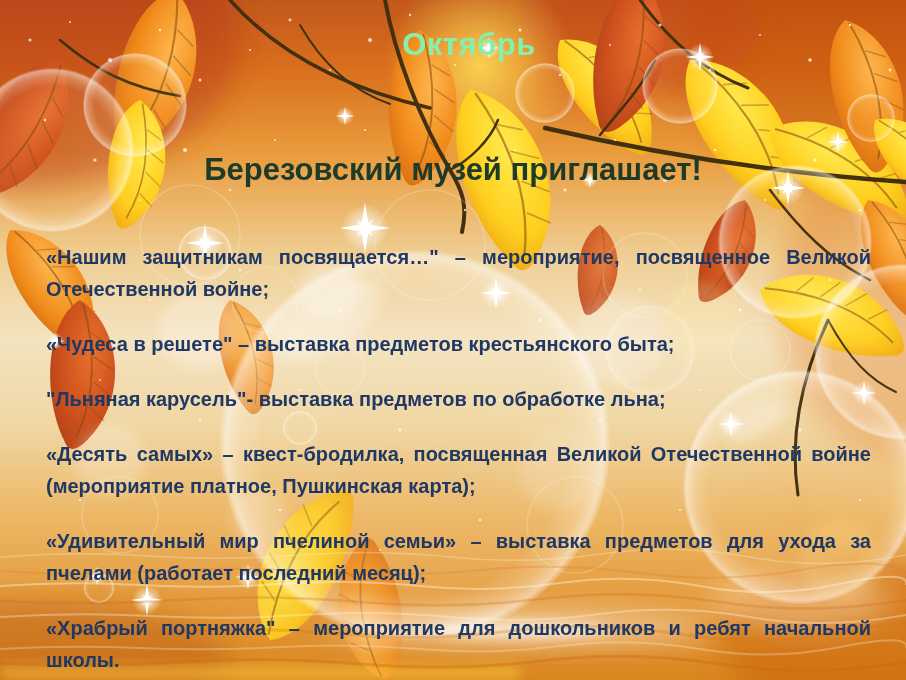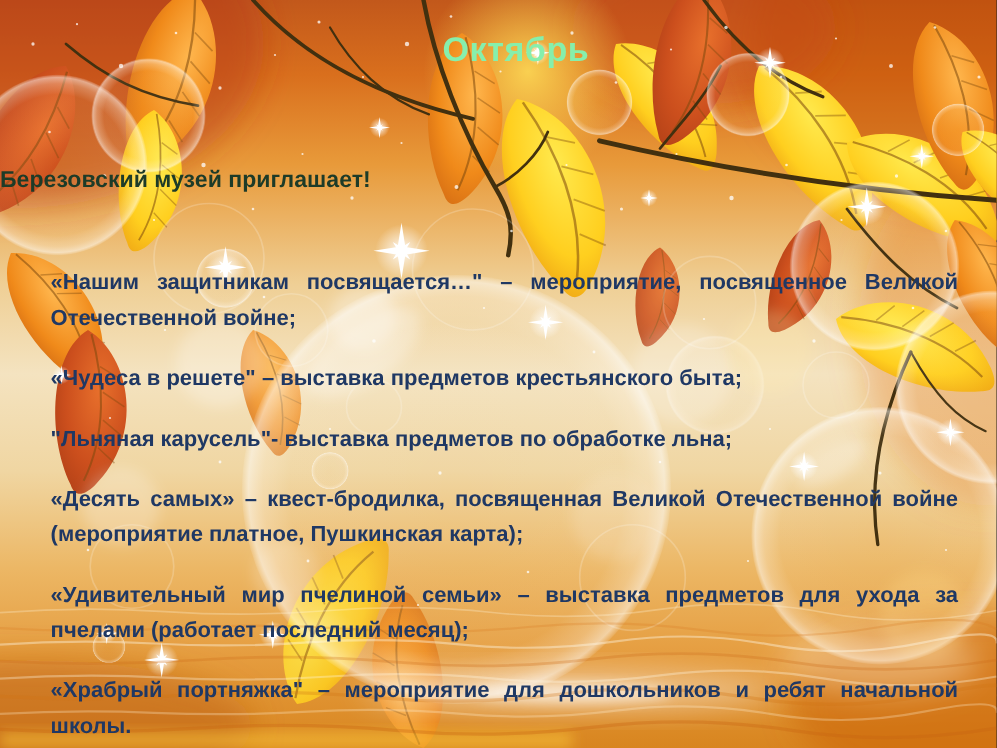--- a/index.html
+++ b/index.html
@@ -6,22 +6,22 @@
   .slide{
     position:relative;width:906px;height:680px;overflow:hidden;
     font-family:"Liberation Sans",sans-serif;
   }
   .bg{position:absolute;left:0;top:0;width:906px;height:680px;display:block;}
   .title{
     position:absolute;top:27px;left:16px;width:100%;text-align:center;
     font-size:31px;font-weight:bold;color:#86efac;letter-spacing:.5px;
   }
   .subtitle{
-    position:absolute;top:152px;left:0;width:100%;text-align:left;
-    font-size:21px;font-weight:bold;color:#1d3b28;
+    position:absolute;top:152px;left:0;width:100%;text-align:center;
+    font-size:31px;font-weight:bold;color:#1d3b28;
   }
   .events{
     position:absolute;top:241px;left:46px;right:35px;
     color:#1f3864;font-size:20px;line-height:32px;font-weight:bold;
   }
   .events p{margin:0 0 23px 0;text-align:justify;}
   .events p:last-child{margin-bottom:0;}
 </style>
 </head>
 <body>

